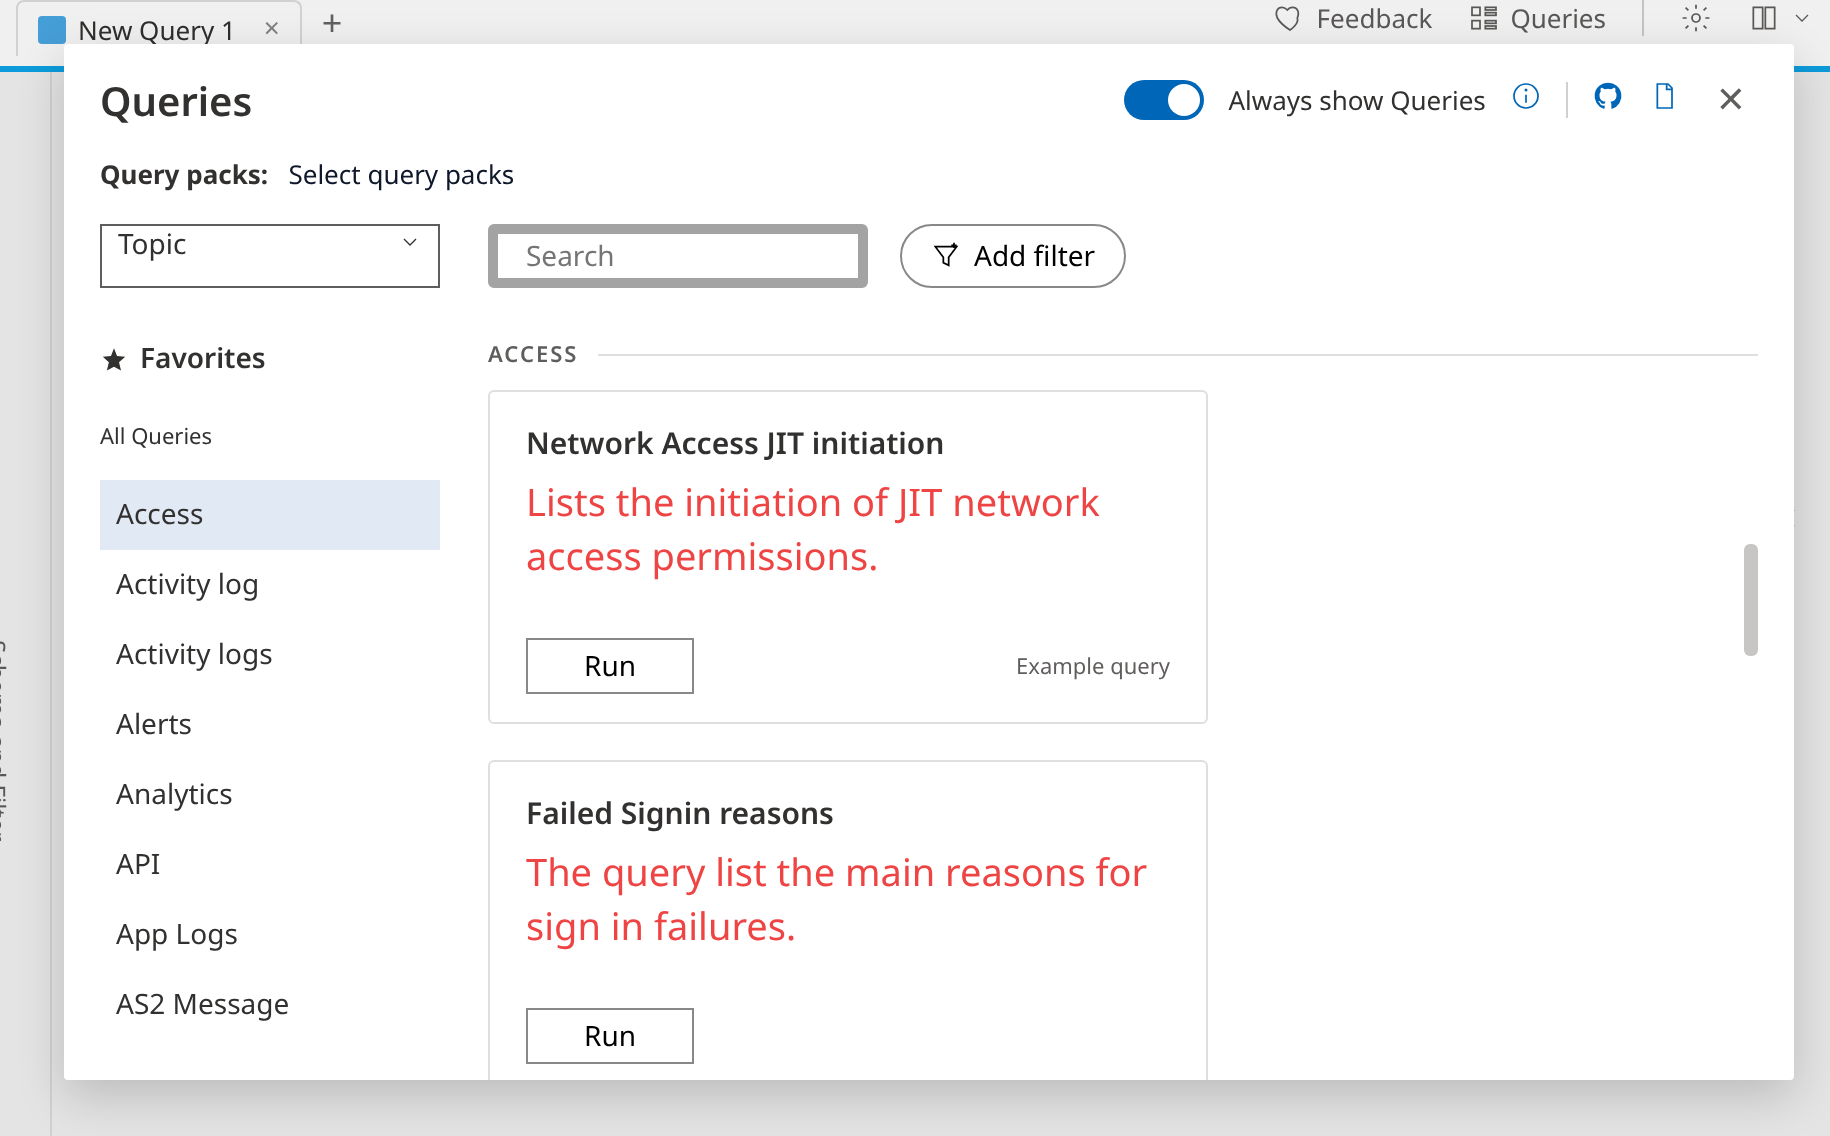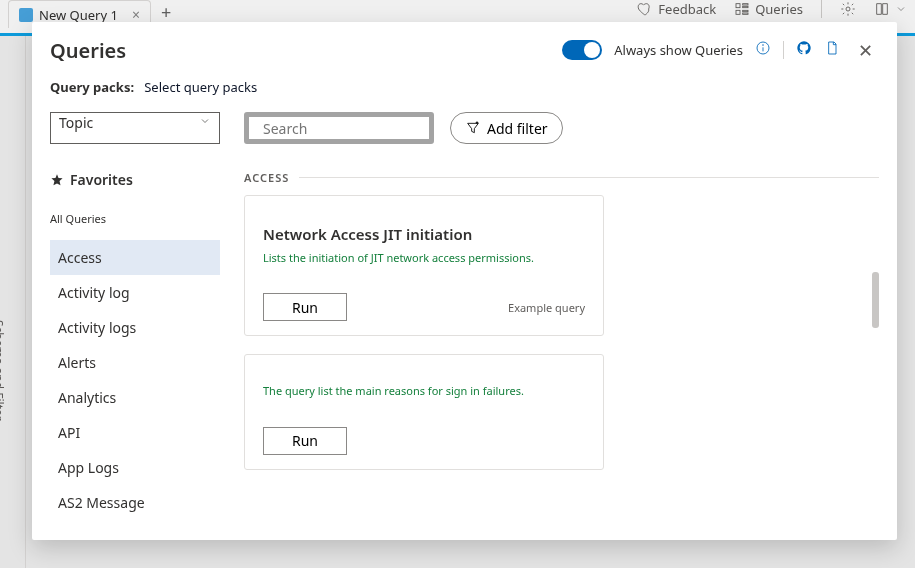--- a/index.html
+++ b/index.html
@@ -52,23 +52,23 @@
   .rightcol { flex: 1; display: flex; flex-direction: column; min-width: 0; }
   .filter-row { display: flex; gap: 16px; align-items:center; }
   .search-box { width: 190px; height: 32px; border: 5px solid #a3a3a3; border-radius: 3px; display:flex; align-items:center; padding:0 8px; gap:6px; color:#605e5c; }
   .search-box input { border:none; outline:none; font-size:14px; flex:1; background:transparent; }
   .add-filter { height: 32px; border: 1px solid #8a8886; border-radius: 16px; padding: 0 14px; display:flex; align-items:center; gap:6px; font-size:14px; background:#fff; cursor:pointer; }
 
   .section-label { font-size: 11px; letter-spacing: 1px; color: #605e5c; margin: 26px 0 0 0; font-weight: 600; display:flex; align-items:center; gap:10px; }
   .section-label .line { flex:1; height:1px; background:#e1dfdd; }
 
   .cards { margin-top: 10px; display:flex; flex-direction:column; gap:18px; overflow:hidden; }
-  .card { border: 1px solid #e1dfdd; border-radius: 3px; padding: 28px 18px 14px 18px; width: 360px; }
+  .card { border: 1px solid #e1dfdd; border-radius: 3px; padding: 16px 18px 14px 18px; width: 360px; }
   .card-title { font-size: 15px; font-weight: 600; margin-bottom: 6px; }
-  .card-desc { font-size: 11px; color: #15803d; line-height: 1.4; margin-bottom: 28px; }
+  .card-desc { font-size: 19px; color: #ef4444; line-height: 1.4; margin-bottom: 28px; }
   .card-footer { display:flex; align-items:center; justify-content:space-between; }
   .run-btn { width: 84px; height: 28px; border: 1px solid #8a8886; background: #fff; font-size: 14px; cursor:pointer; }
   .ex-label { font-size: 11px; color: #605e5c; }
 
   .cards-scrollbar { position:absolute; right:0; top:160px; width:7px; height:56px; background:#c8c6c4; border-radius:3px; }
 </style>
 </head>
 <body>
 
 <div class="bg-topbar">
@@ -220,20 +220,21 @@
       <div class="cards" id="cards">
           <div class="card">
             <div class="card-title">Network Access JIT initiation</div>
             <div class="card-desc">Lists the initiation of JIT network access permissions.</div>
             <div class="card-footer">
               <button class="run-btn">Run</button>
               <span class="ex-label">Example query</span>
             </div>
           </div>
           <div class="card">
+            <div class="card-title">Failed Signin reasons</div>
             <div class="card-desc">The query list the main reasons for sign in failures.</div>
             <div class="card-footer">
               <button class="run-btn">Run</button>
               <span class="ex-label"></span>
             </div>
           </div>
         </div>
       <div class="cards-scrollbar"></div>
     </div>
   </div>

